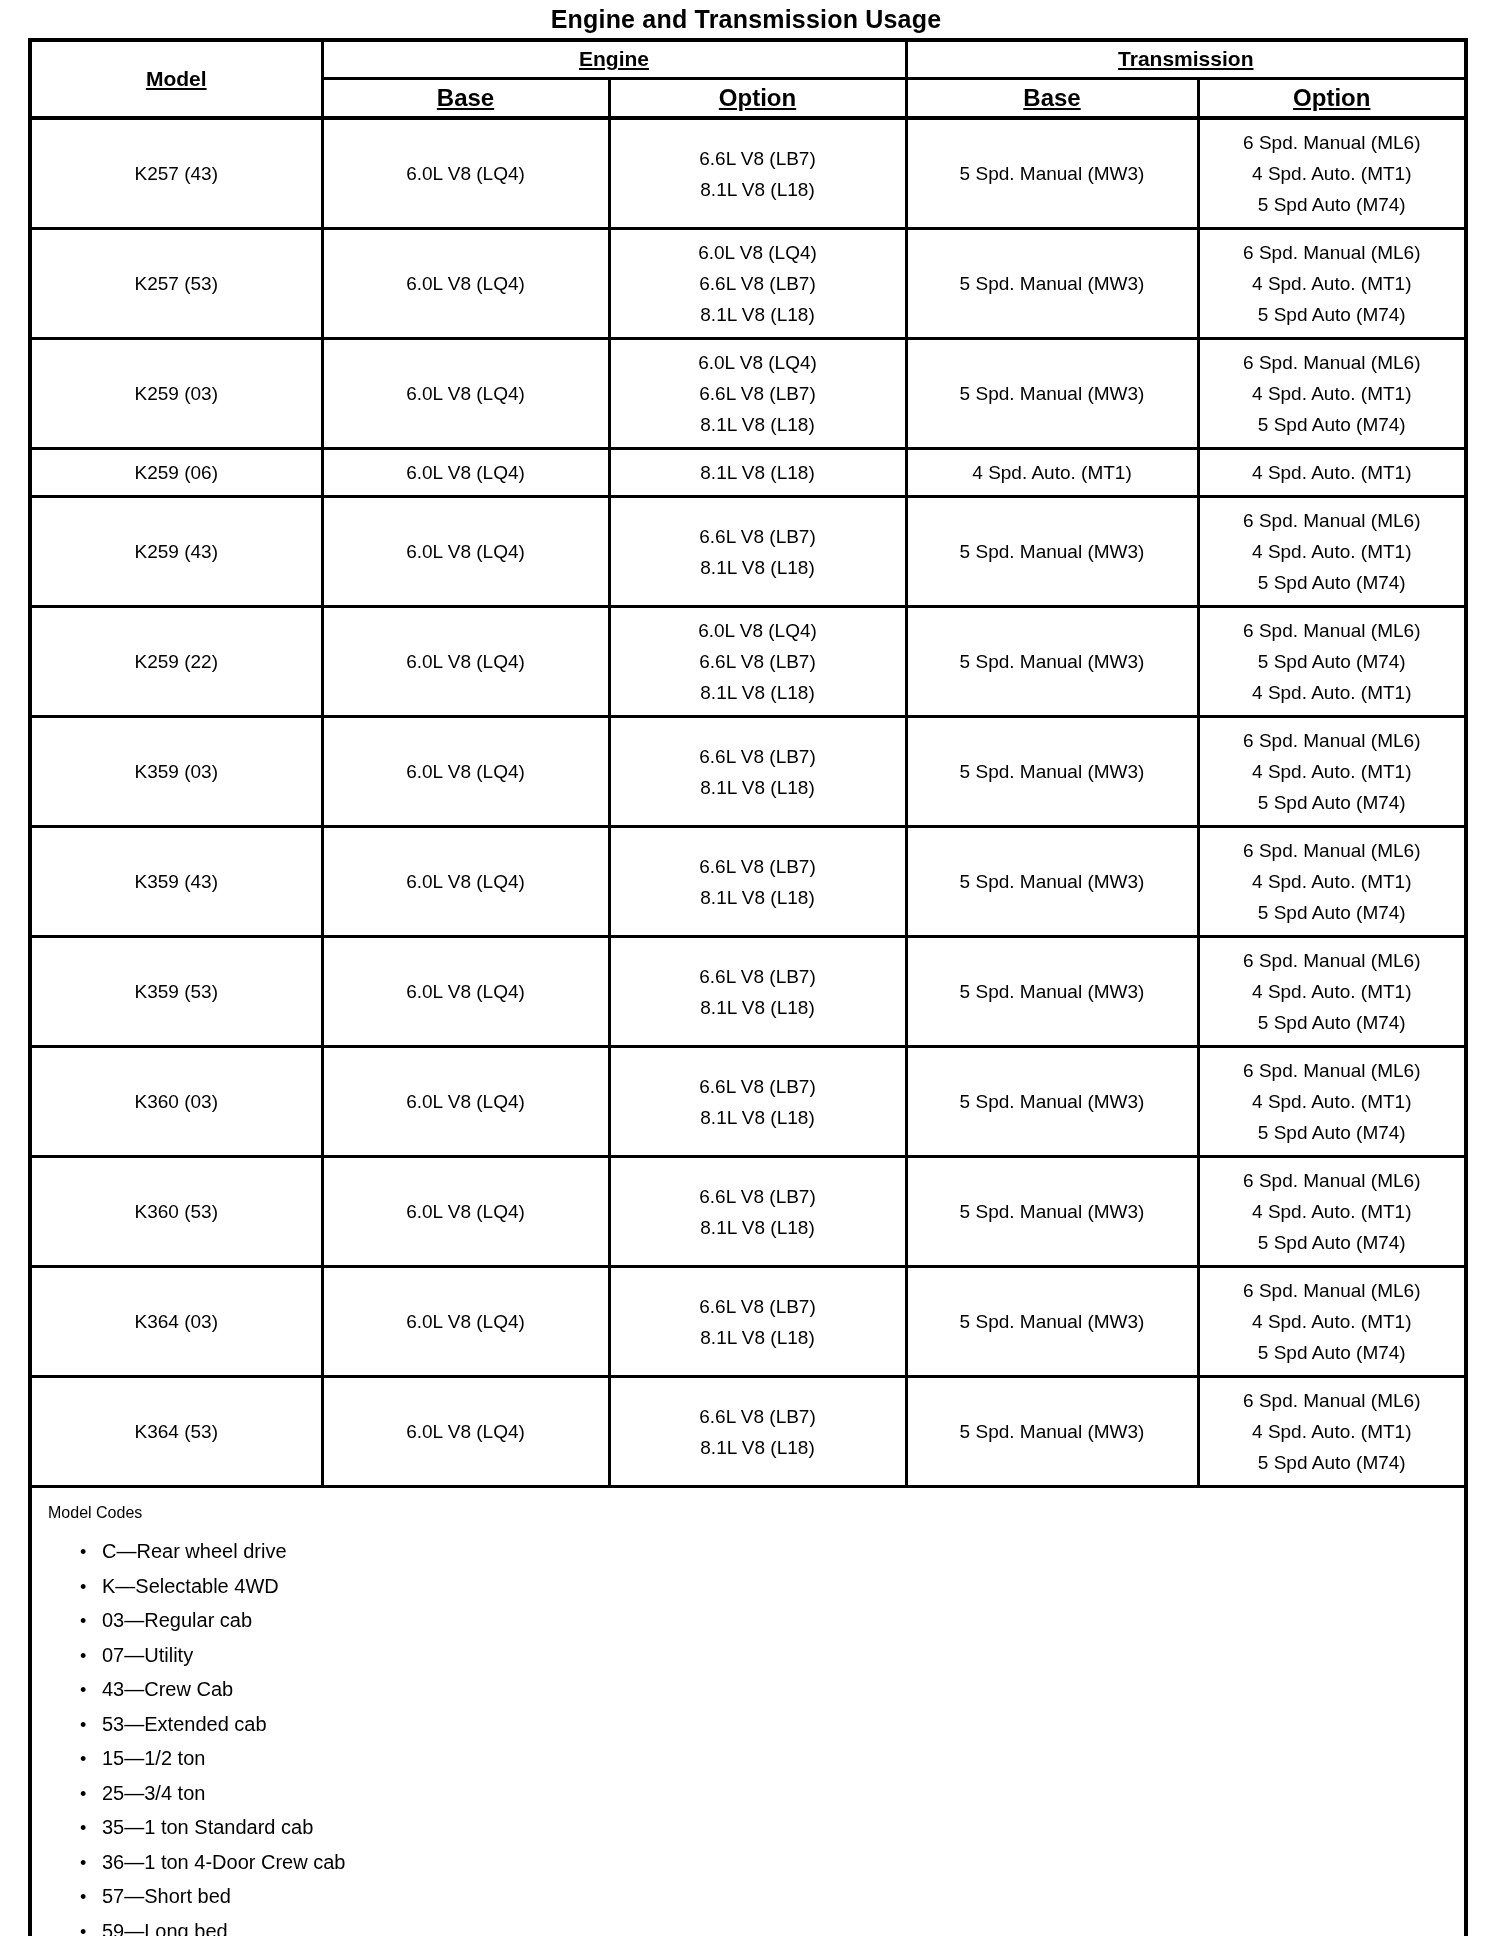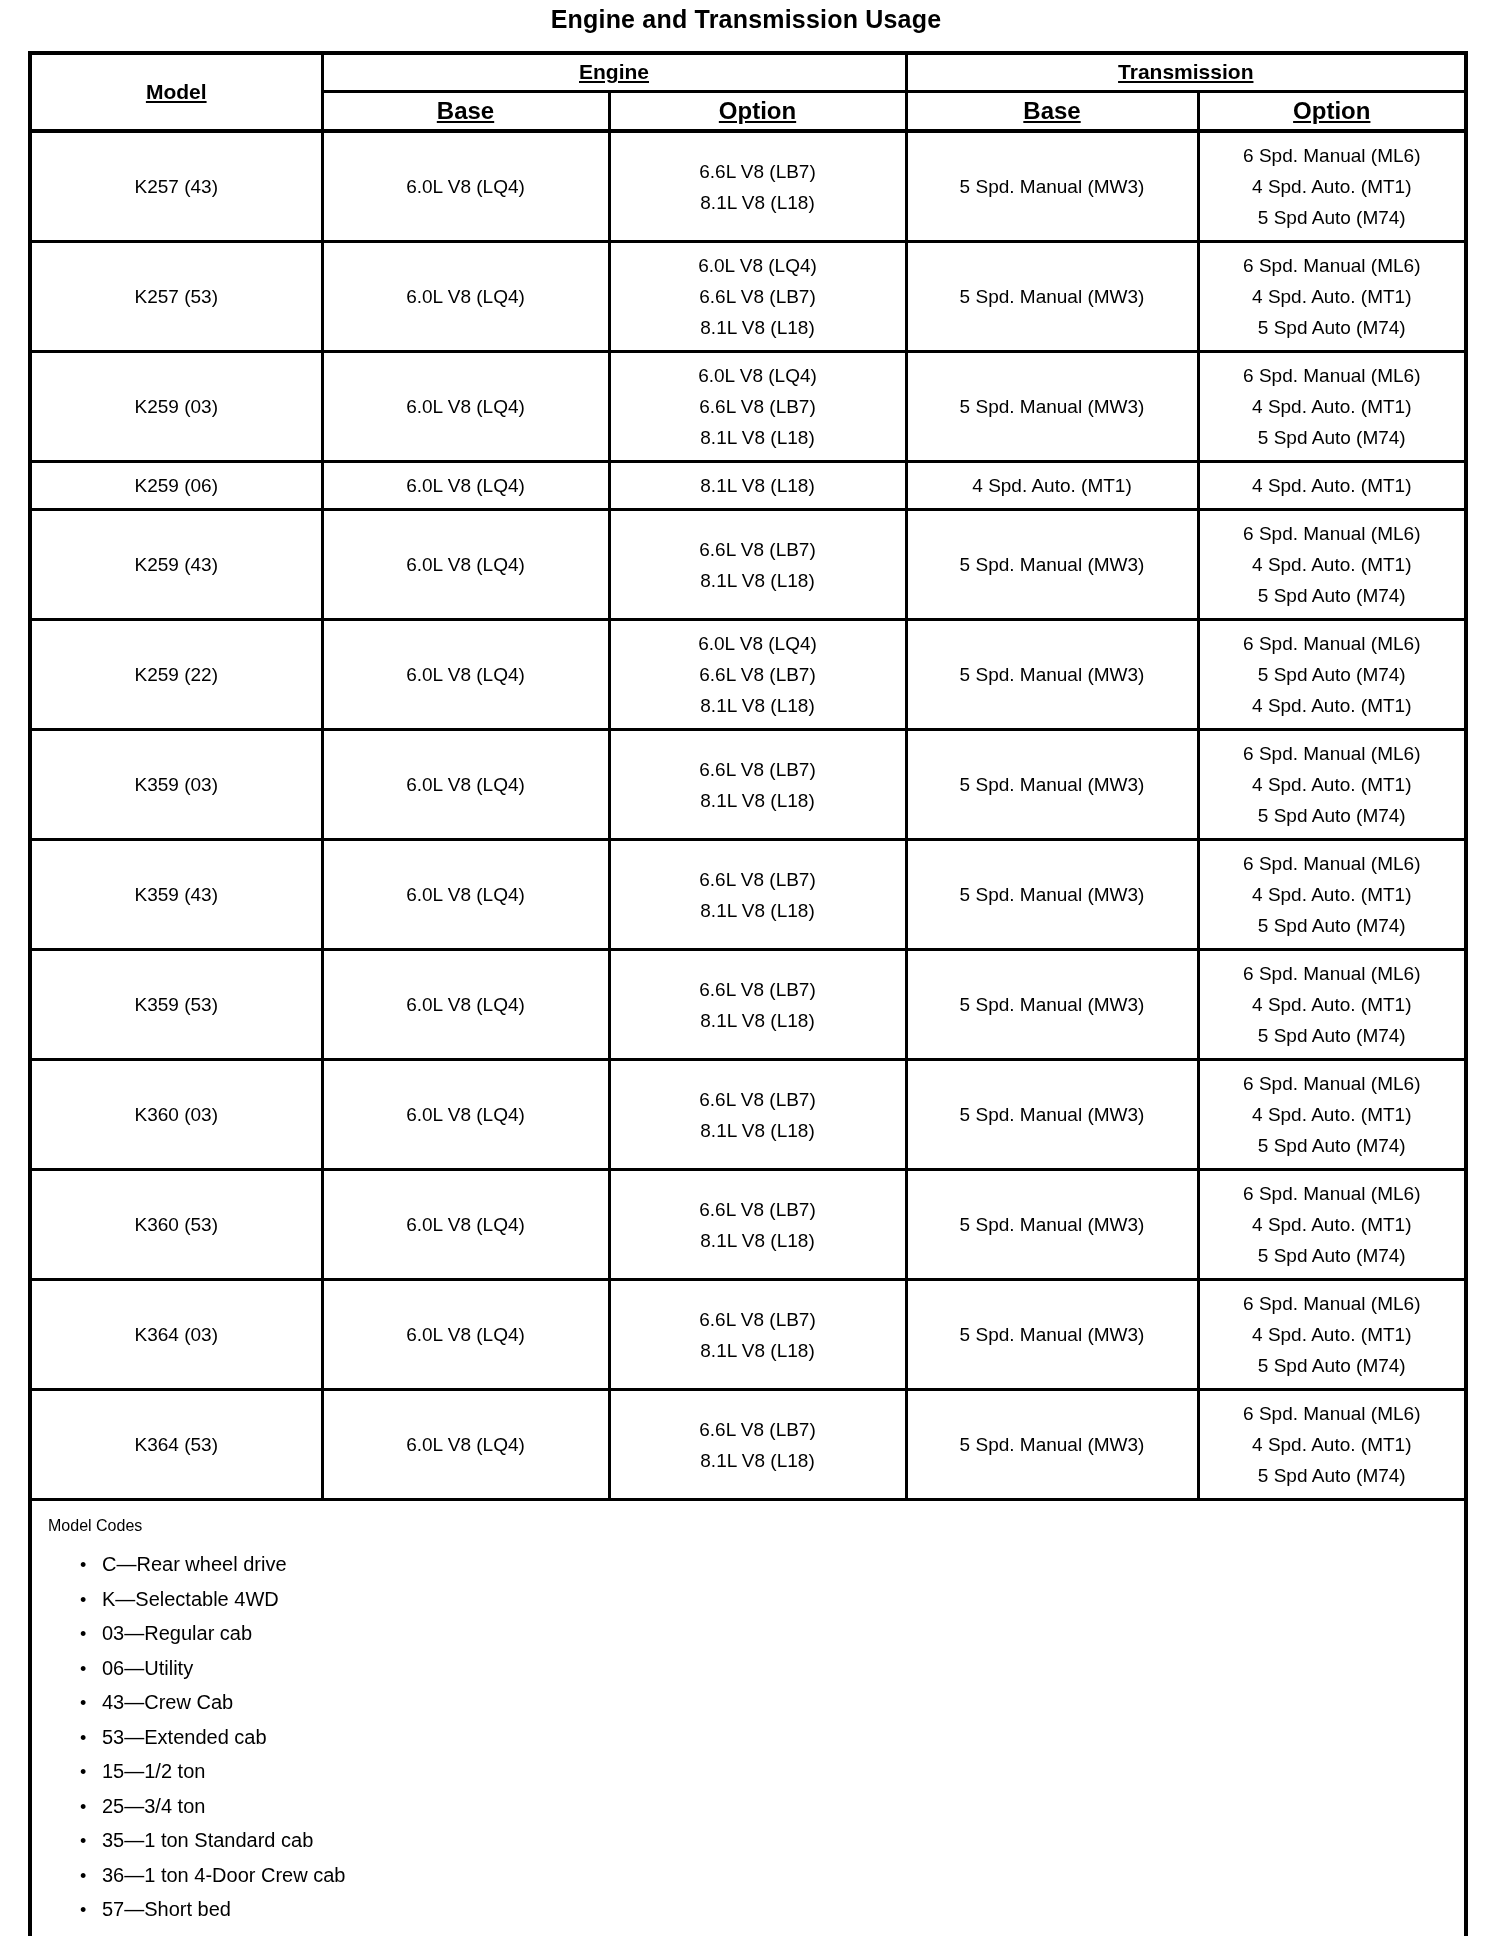--- a/index.html
+++ b/index.html
@@ -5,21 +5,21 @@
   * { margin:0; padding:0; box-sizing:border-box; }
   html,body { background:#e8e8e8; }
   .page {
     position:relative; width:1504px; height:1936px; background:#ffffff;
     font-family:"Liberation Sans","DejaVu Sans",sans-serif; color:#000;
     overflow:hidden;
   }
   .doc { width:1436px; margin:0 0 0 28px; }
   .title {
     text-align:center; font-weight:bold; font-size:25px;
-    padding:5px 0 17px 0; letter-spacing:0.2px;
+    padding:5px 0 4px 0; letter-spacing:0.2px;
   }
   table.tbl {
     width:100%; border-collapse:collapse; border:4px solid #000;
     table-layout:fixed;
   }
   .tbl th, .tbl td {
     border:3px solid #000; text-align:center; vertical-align:middle;
   }
   .tbl thead tr.grp th { height:38px; font-size:21px; font-weight:bold; }
   .tbl thead tr.sub th { height:40px; font-size:24px; font-weight:bold; }
@@ -328,21 +328,21 @@
           </tr>
         </tbody>
       <tbody>
         <tr>
           <td colspan="5" class="codes-cell">
             <div class="codes-heading">Model Codes</div>
             <ul class="codes-list" id="codes-list">
                 <li><span class="bullet">•</span><span>C—Rear wheel drive</span></li>
                 <li><span class="bullet">•</span><span>K—Selectable 4WD</span></li>
                 <li><span class="bullet">•</span><span>03—Regular cab</span></li>
-                <li><span class="bullet">•</span><span>06—Utility</span></li>
+                <li><span class="bullet">•</span><span>07—Utility</span></li>
                 <li><span class="bullet">•</span><span>43—Crew Cab</span></li>
                 <li><span class="bullet">•</span><span>53—Extended cab</span></li>
                 <li><span class="bullet">•</span><span>15—1/2 ton</span></li>
                 <li><span class="bullet">•</span><span>25—3/4 ton</span></li>
                 <li><span class="bullet">•</span><span>35—1 ton Standard cab</span></li>
                 <li><span class="bullet">•</span><span>36—1 ton 4-Door Crew cab</span></li>
                 <li><span class="bullet">•</span><span>57—Short bed</span></li>
                 <li><span class="bullet">•</span><span>59—Long bed</span></li>
               </ul>
           </td>

